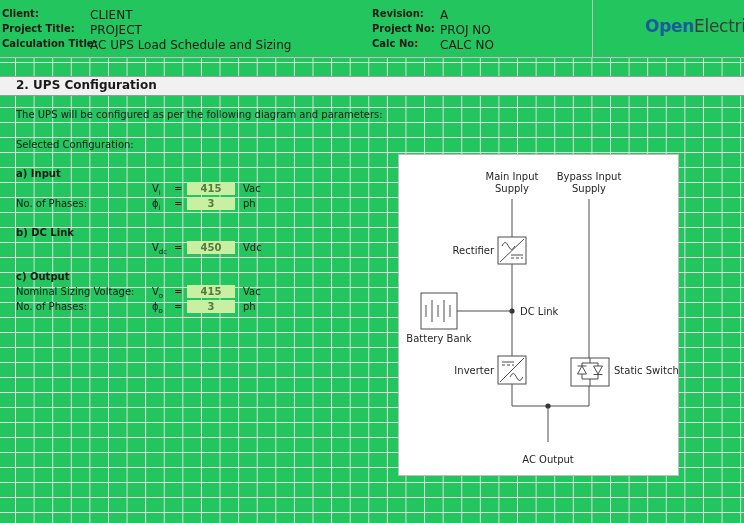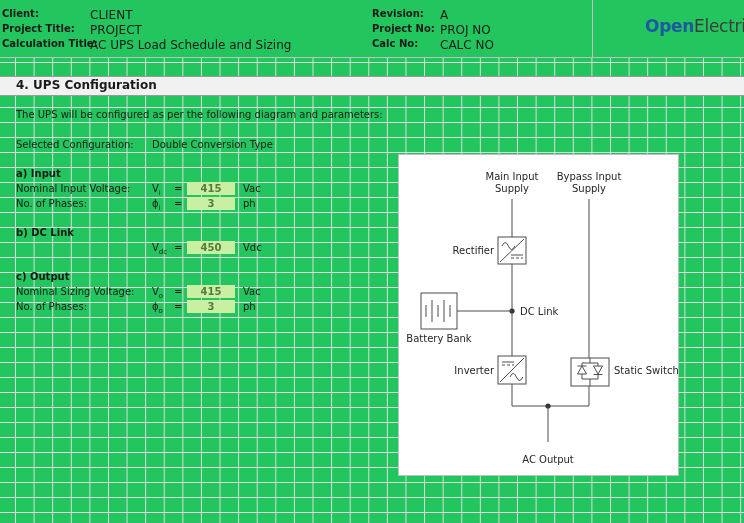--- a/index.html
+++ b/index.html
@@ -69,31 +69,29 @@
   <div class="hlabel" style="left:372px;top:23px">Project No:</div>
   <div class="hvalue" style="left:440px;top:23px">PROJ NO</div>
   <div class="hlabel" style="left:372px;top:38px">Calc No:</div>
   <div class="hvalue" style="left:440px;top:38px">CALC NO</div>
 
   <div class="logo">
     <span class="p1" style="color:#1c5aa0">Open</span><span class="p2" style="color:#3d3d3d">Electrical</span>
   </div>
 
   <div class="band"></div>
-  <div class="band-title">4. UPS Configuration</div>
+  <div class="band-title">2. UPS Configuration</div>
 
   <div class="txt" style="left:16px;top:107px">The UPS will be configured as per the following diagram and parameters:</div>
 
   <div class="txt" style="left:16px;top:137px">Selected Configuration:</div>
-  <div class="txt" style="left:152px;top:137px">Double Conversion Type</div>
 
   <div class="txt bold" style="left:16px;top:166px">a) Input</div>
 
   <div class="prow" style="top:181px">
-    <span class="plabel">Nominal Input Voltage:</span>
     <span class="psym"><span>V</span><sub>i</sub></span>
     <span class="peq">=</span>
     <span class="pcell" style="background:#c9f0a2;color:#567a40">415</span>
     <span class="punit">Vac</span>
   </div>
 
   <div class="prow" style="top:196px">
     <span class="plabel">No. of Phases:</span>
     <span class="psym"><span>ϕ</span><sub>i</sub></span>
     <span class="peq">=</span>

